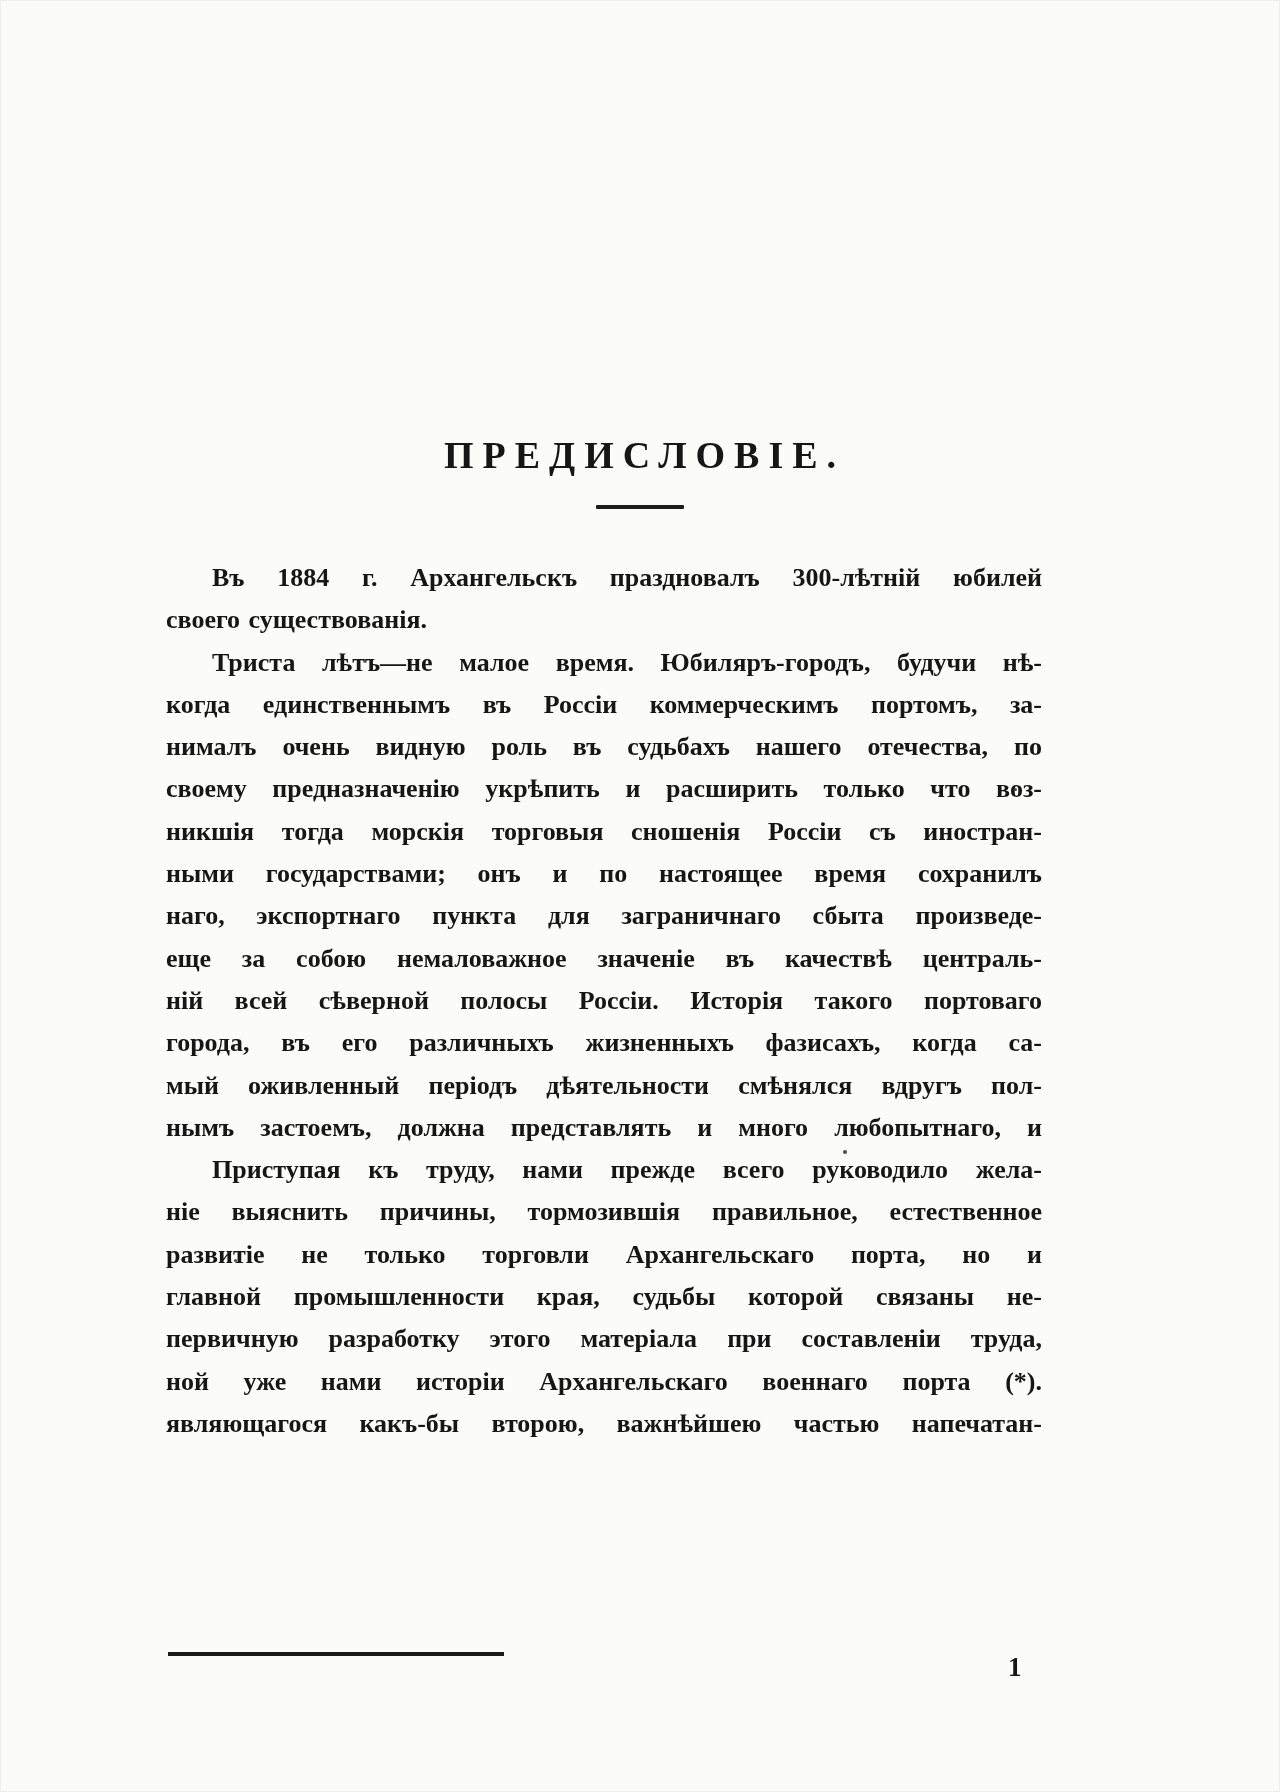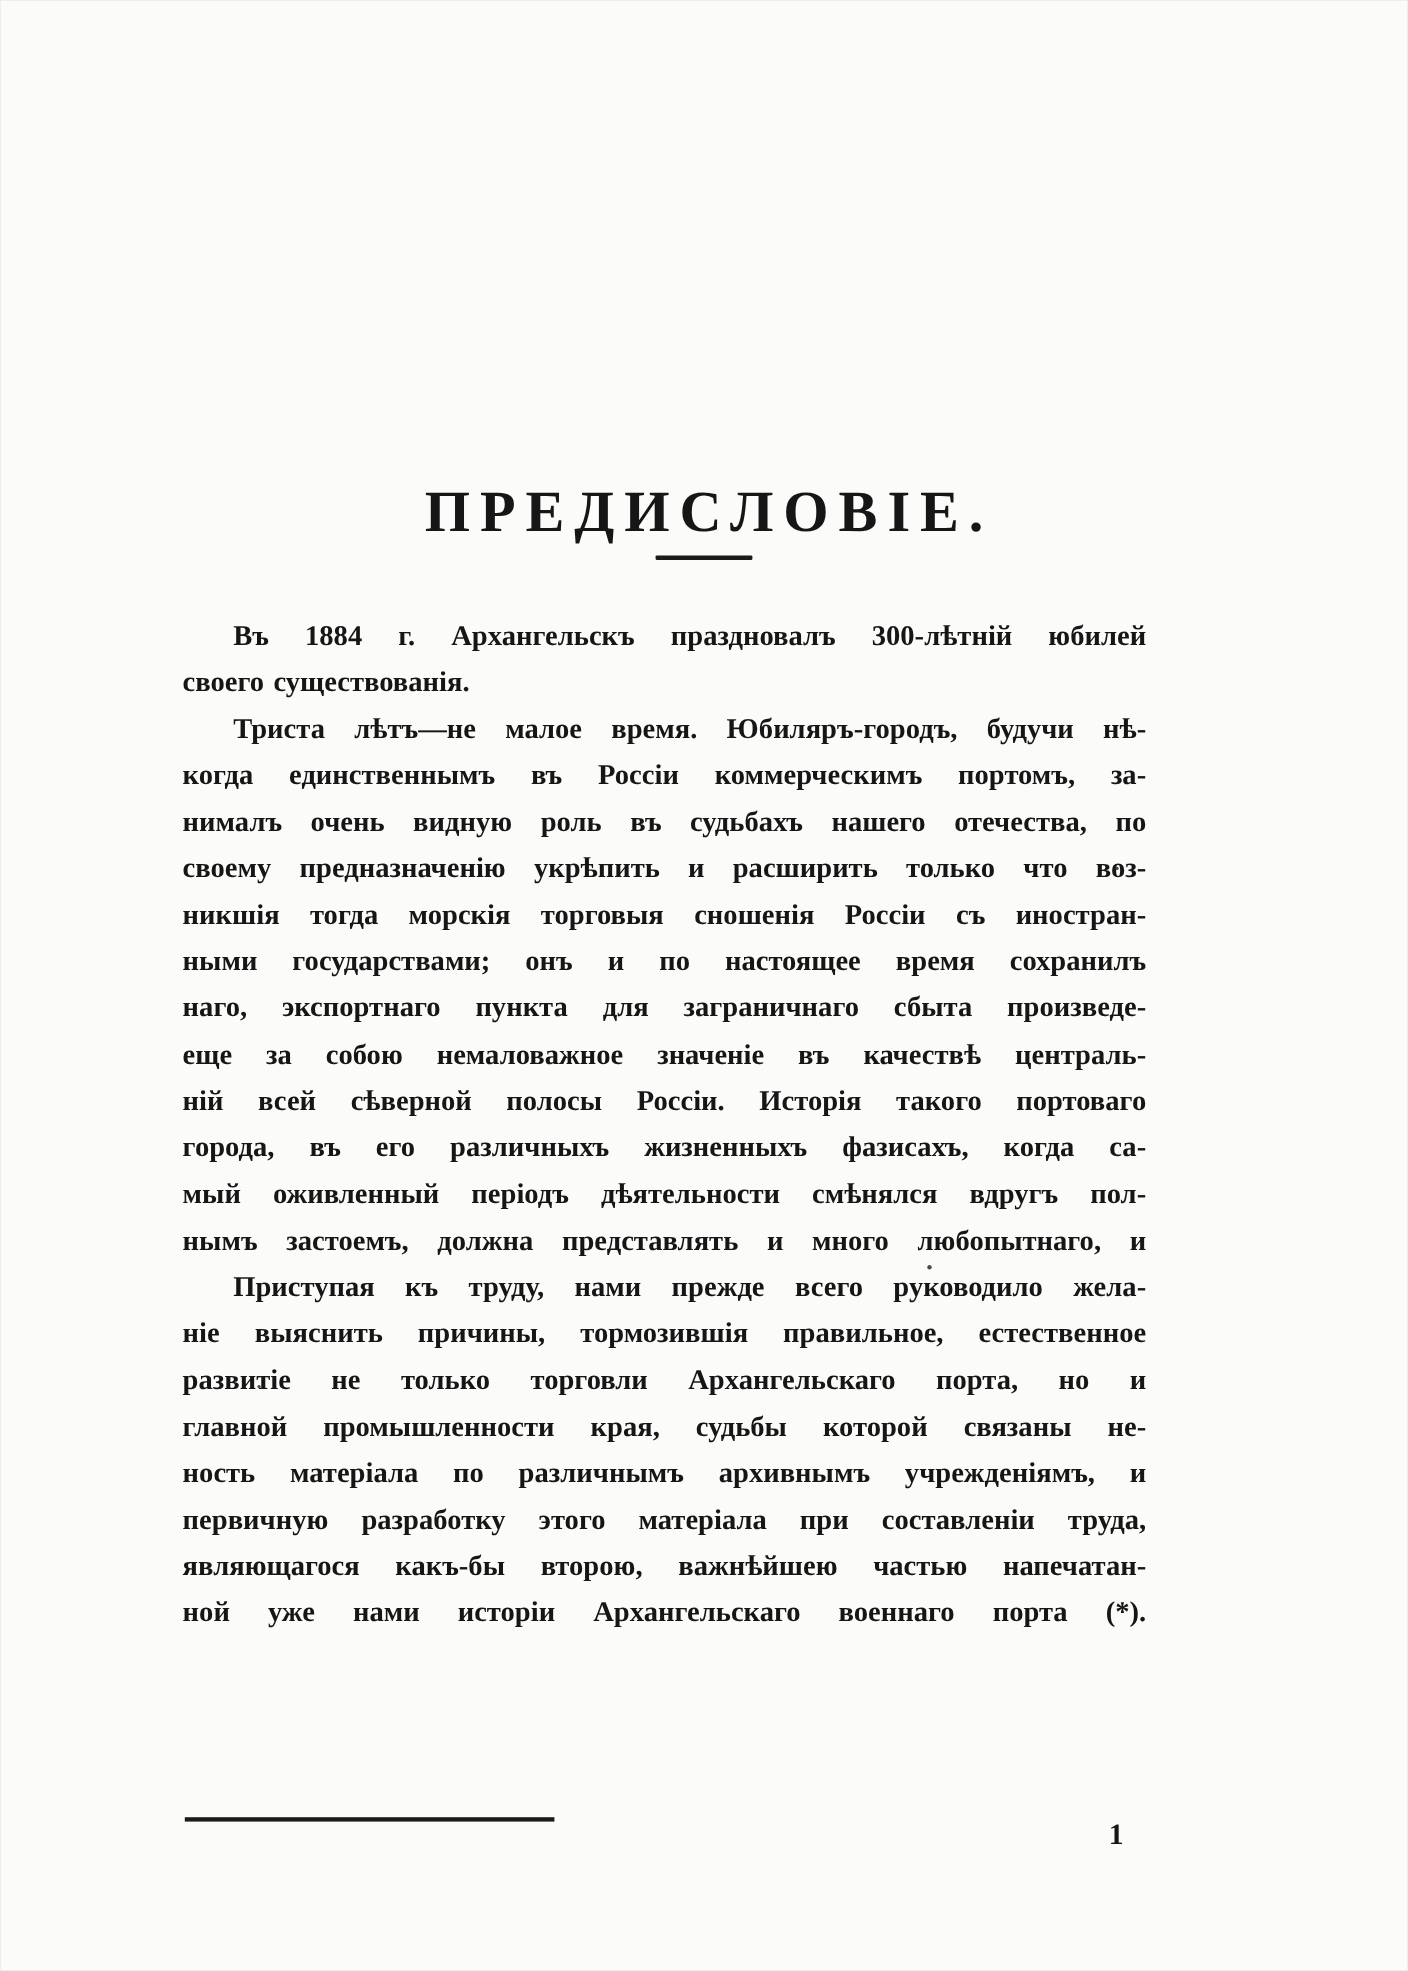--- a/index.html
+++ b/index.html
@@ -17,21 +17,21 @@
     box-shadow: inset 0 0 0 1px #efeeea;
     color: #161616;
     font-family: "Liberation Serif", "DejaVu Serif", serif;
   }
   .title {
     position: absolute;
     top: 408px;
     left: 0;
     width: 100%;
     text-align: center;
-    font-size: 53px;
+    font-size: 38px;
     font-weight: bold;
     letter-spacing: 9px;
     line-height: 44px;
     padding-left: 9px; 
     box-sizing: border-box;
   }
   .divider {
     position: absolute;
     top: 505px;
     left: 50%;
@@ -117,24 +117,23 @@
       <div class="line">наго, экспортнаго пункта для заграничнаго сбыта произведе-</div>
       <div class="line">еще за собою немаловажное значеніе въ качествѣ централь-</div>
       <div class="line">ній всей сѣверной полосы Россіи. Исторія такого портоваго</div>
       <div class="line">города, въ его различныхъ жизненныхъ фазисахъ, когда са-</div>
       <div class="line">мый оживленный періодъ дѣятельности смѣнялся вдругъ пол-</div>
       <div class="line">нымъ застоемъ, должна представлять и много любопытнаго, и</div>
       <div class="line first">Приступая къ труду, нами прежде всего руководило жела-</div>
       <div class="line">ніе выяснить причины, тормозившія правильное, естественное</div>
       <div class="line">развитіе не только торговли Архангельскаго порта, но и</div>
       <div class="line">главной промышленности края, судьбы которой связаны не-</div>
-      <div class="line">ность матеріала по различнымъ архивнымъ учрежденіямъ, и</div>
       <div class="line">первичную разработку этого матеріала при составленіи труда,</div>
+      <div class="line">ной уже нами исторіи Архангельскаго военнаго порта (*).</div>
       <div class="line">являющагося какъ-бы второю, важнѣйшею частью напечатан-</div>
-      <div class="line">ной уже нами исторіи Архангельскаго военнаго порта (*).</div>
     </div>
 
   <div class="footnote-rule"></div>
 
 
   <div class="page-number">1</div>
 
   <div class="speck s1"></div>
   <div class="speck s2"></div>
   <div class="speck s3"></div>

